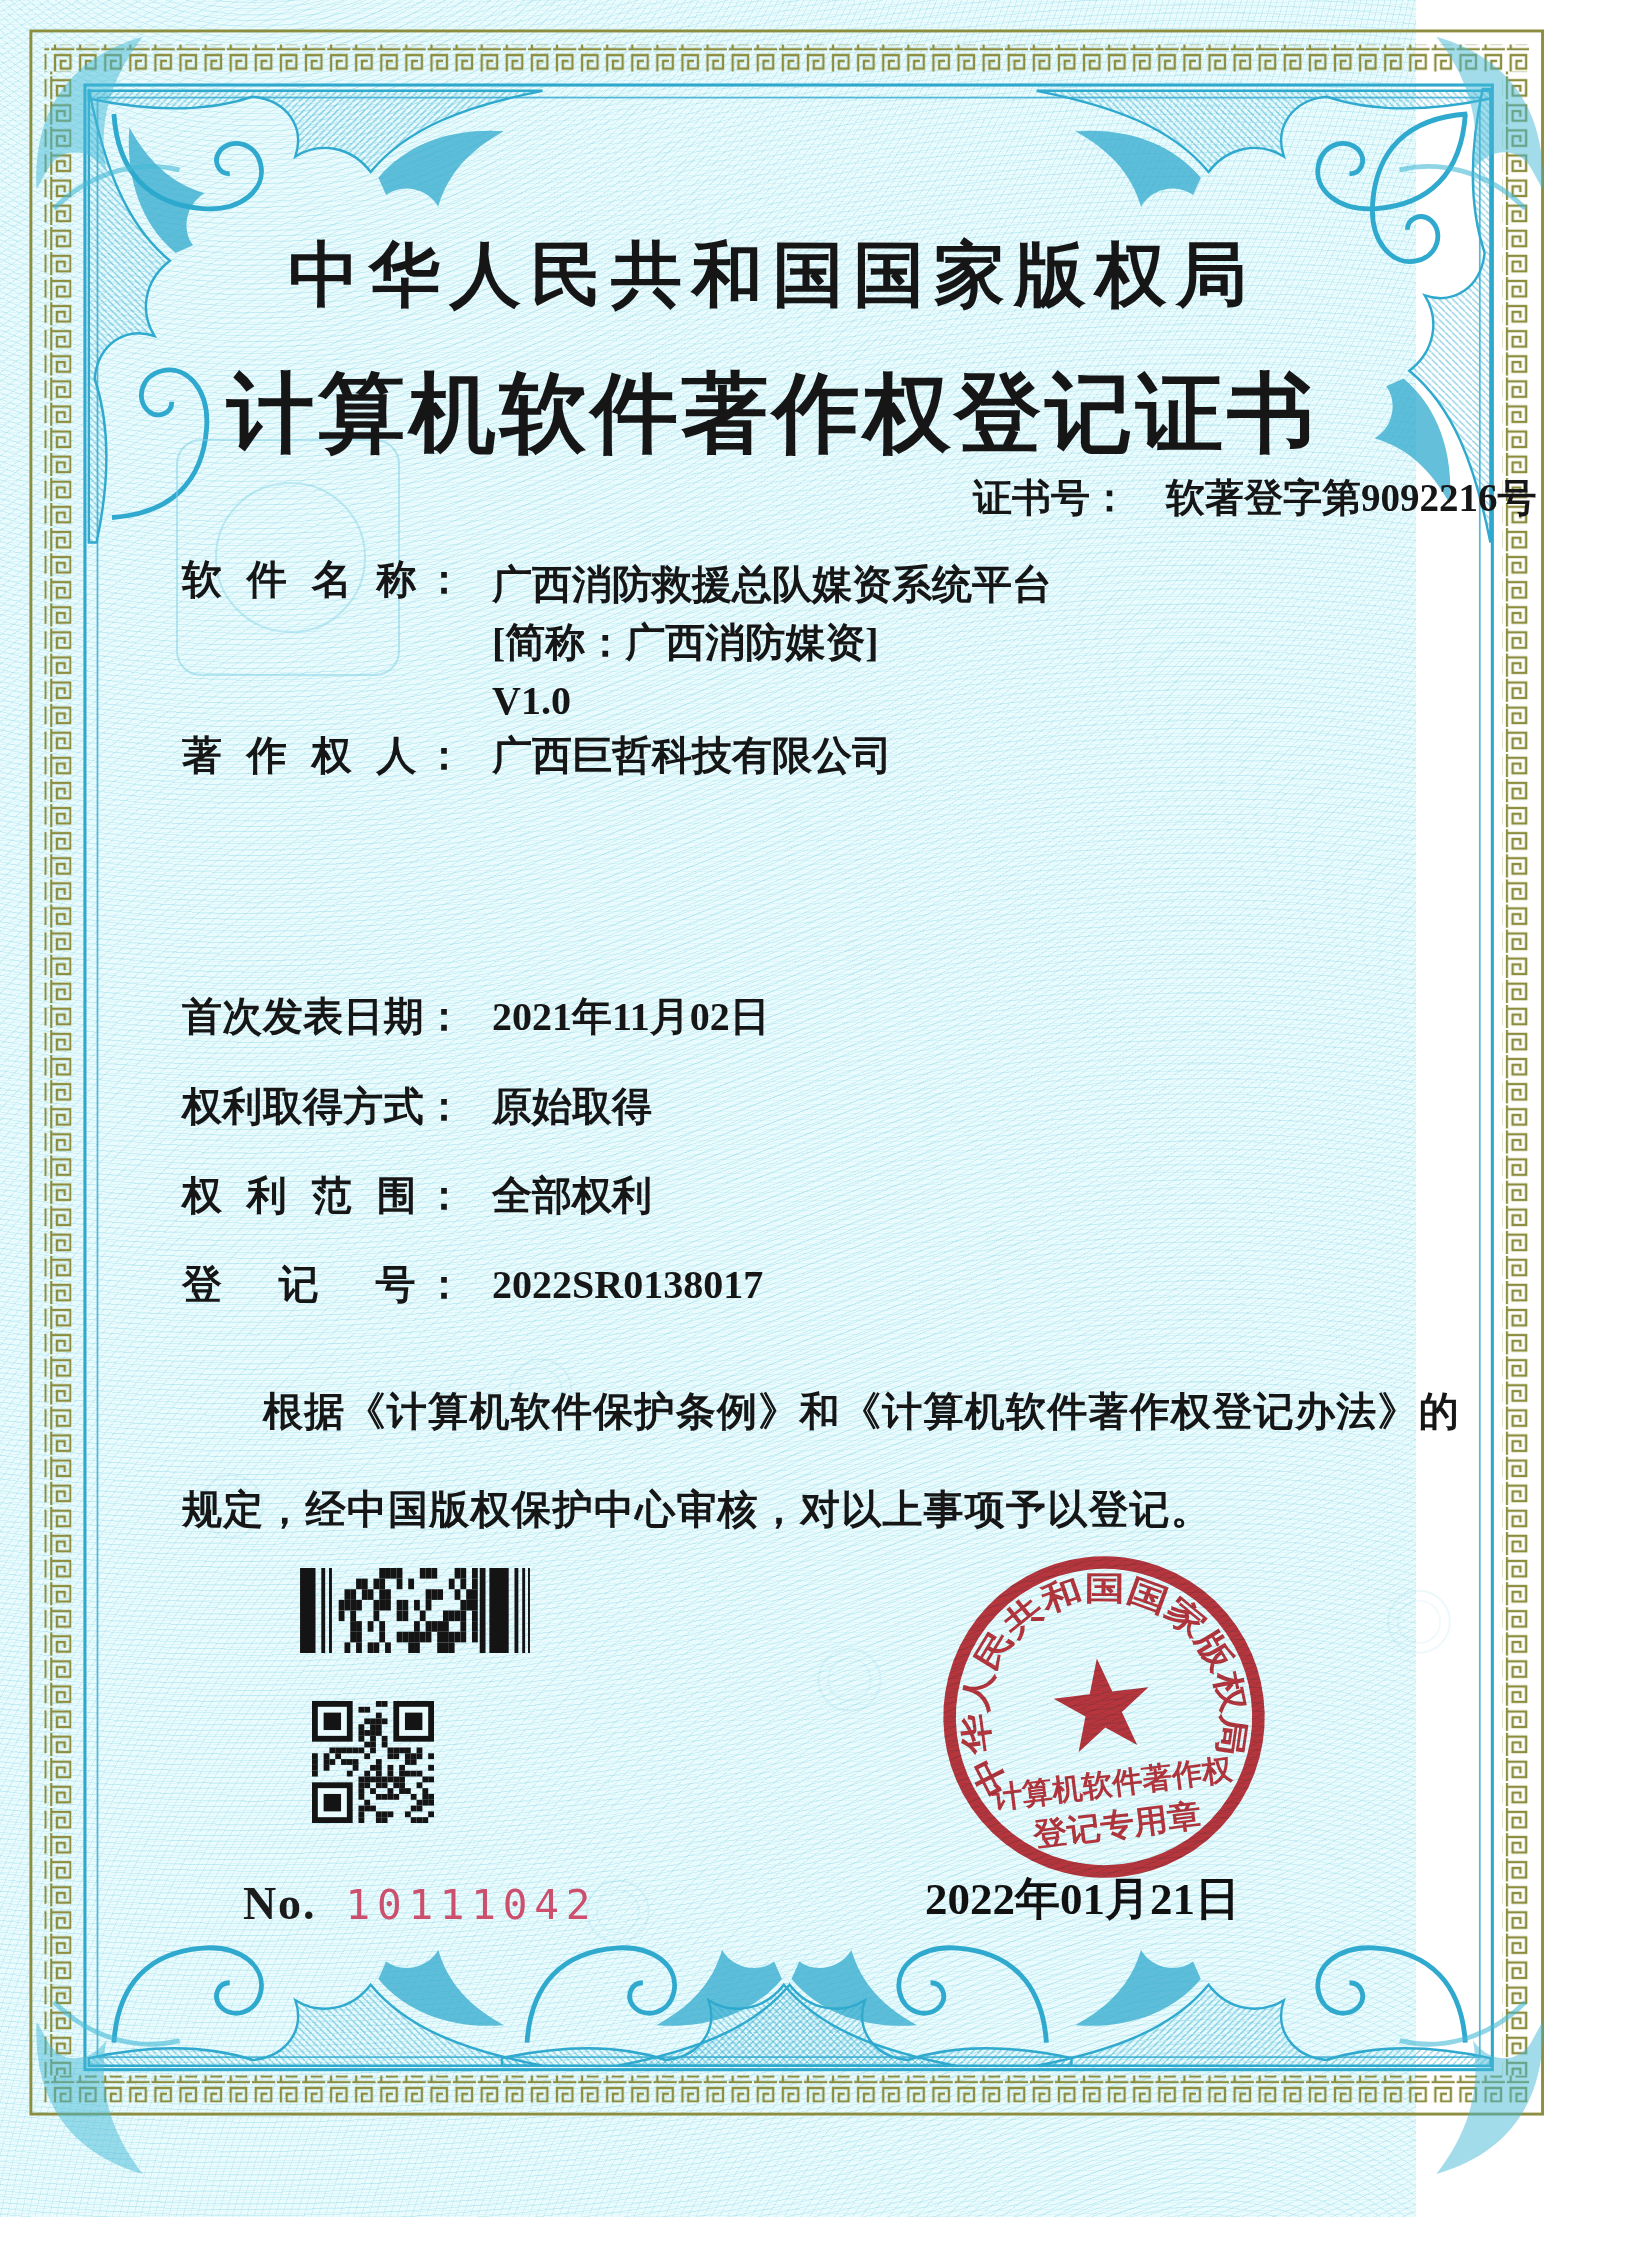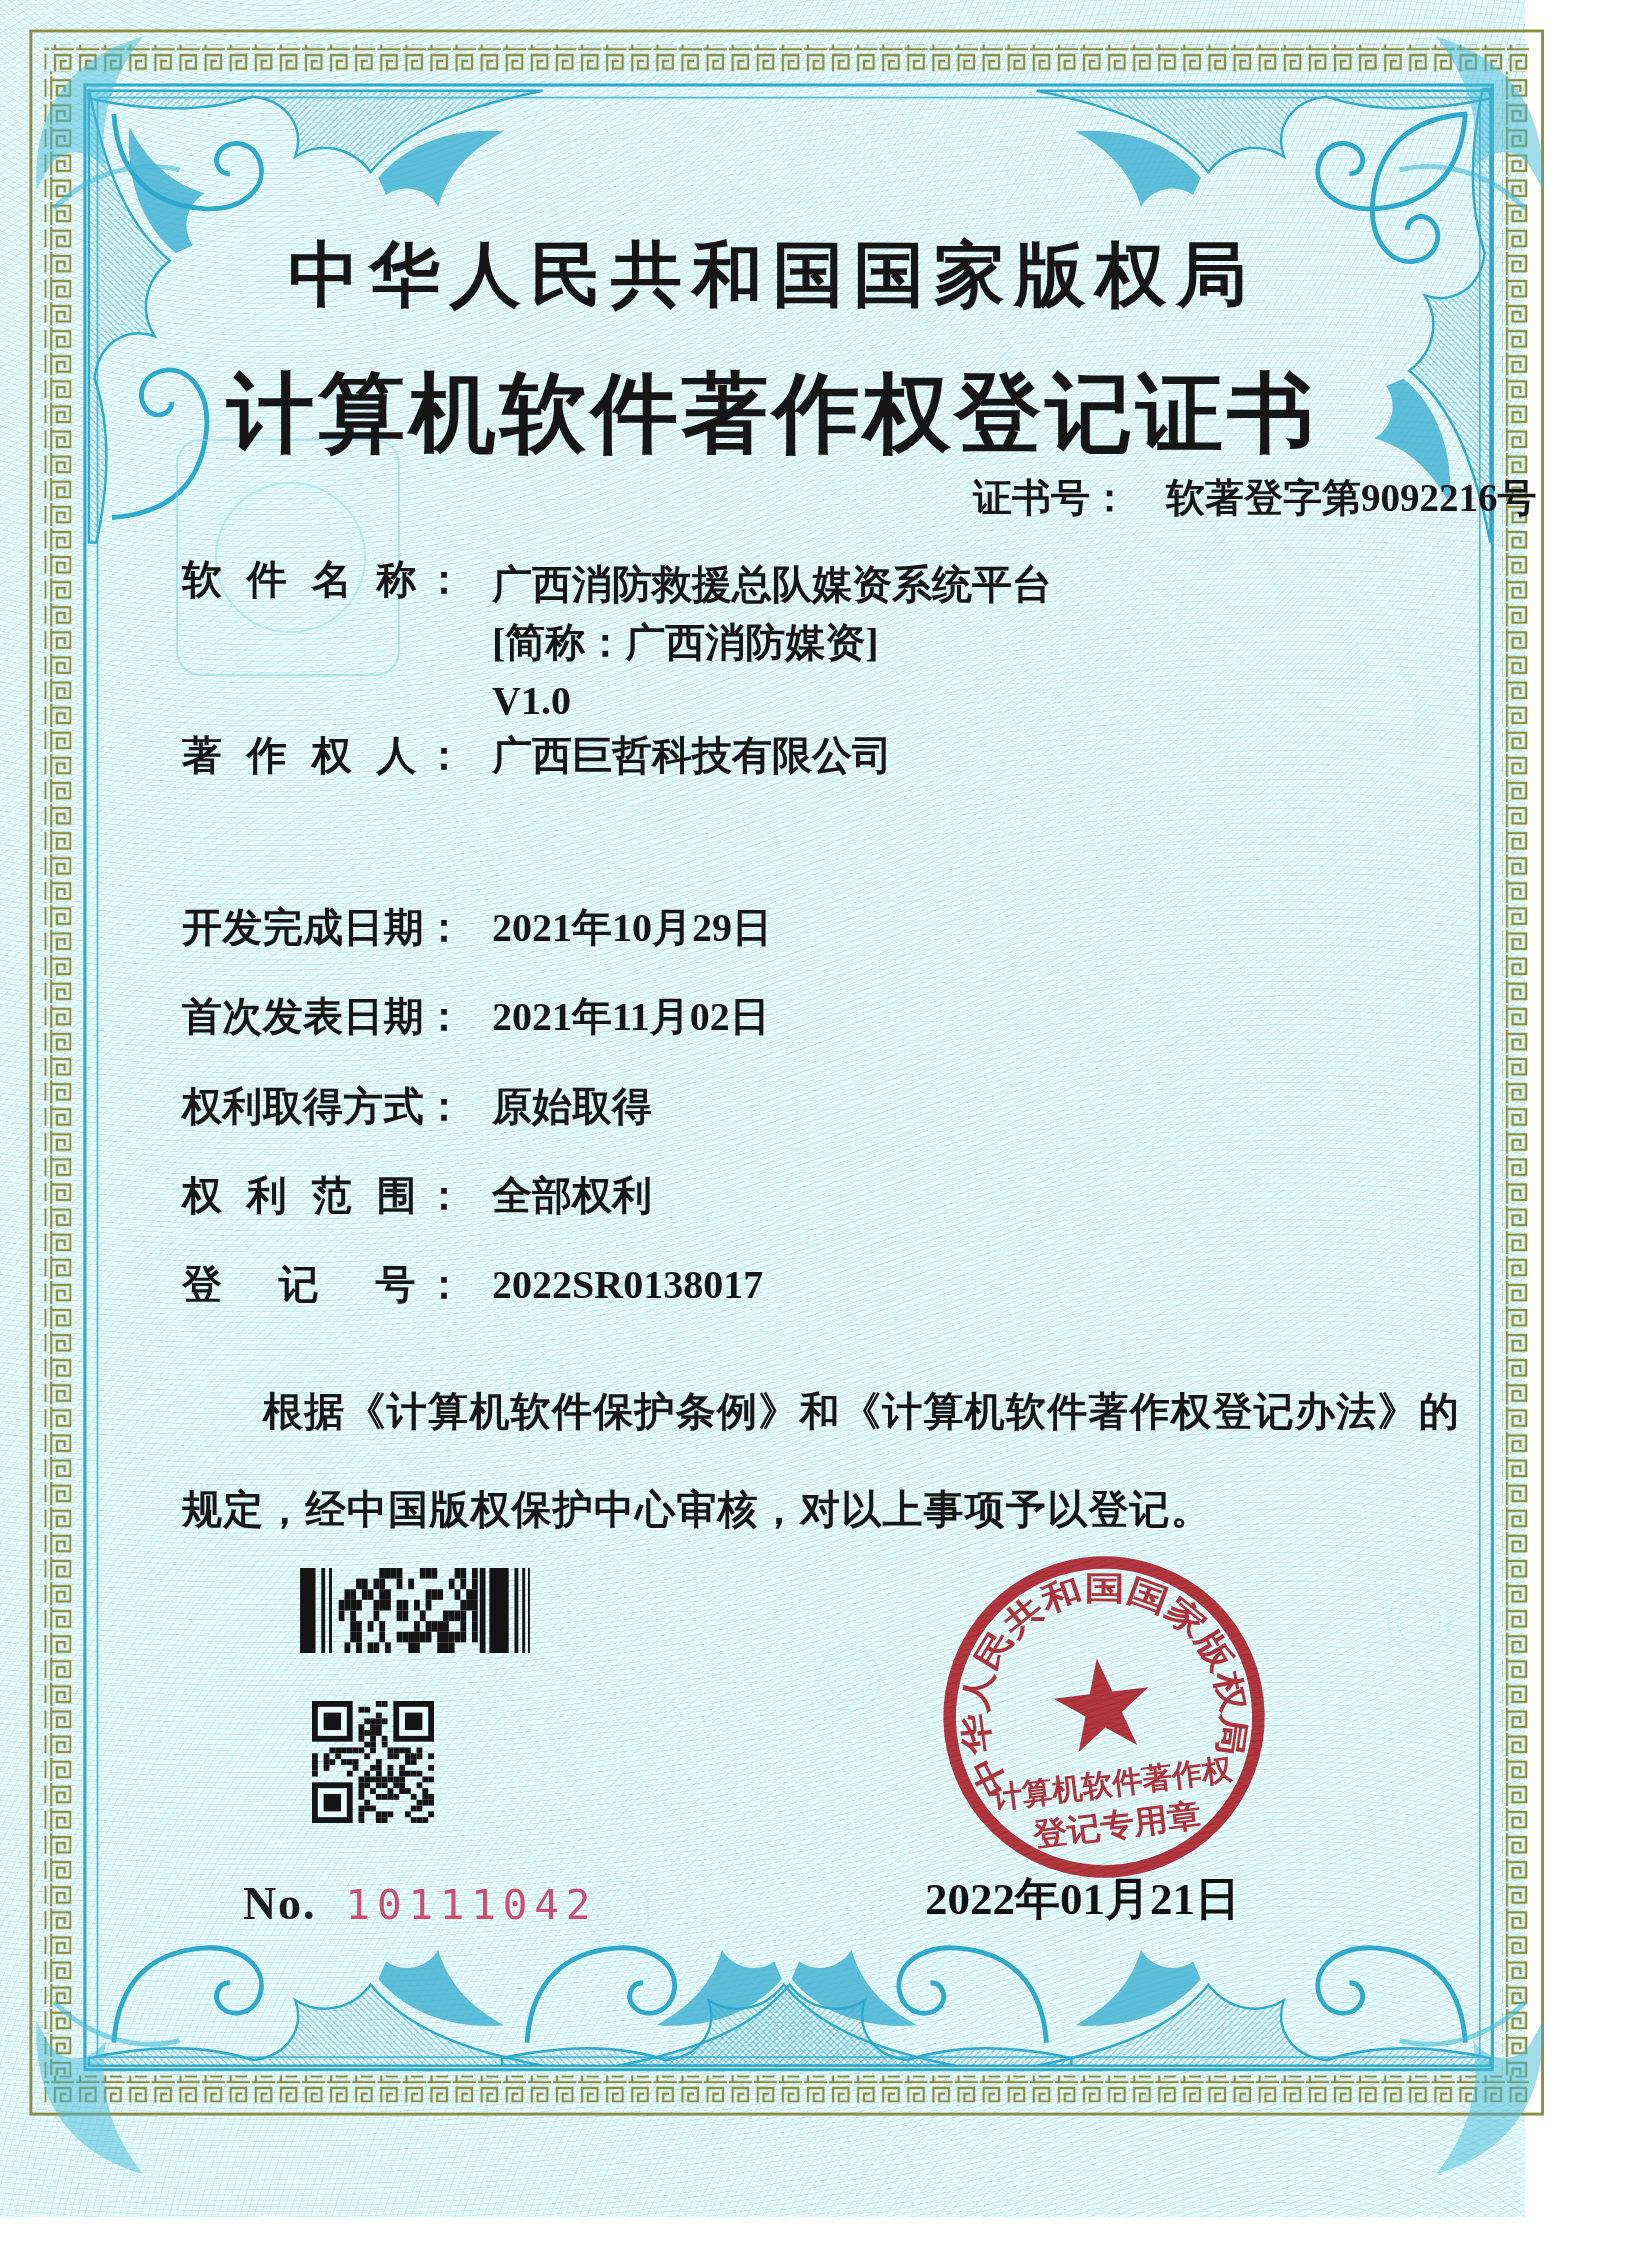--- a/index.html
+++ b/index.html
@@ -1,19 +1,19 @@
 <!DOCTYPE html>
 <html><head>
 <meta charset="utf-8">
 <style>
   *{margin:0;padding:0;box-sizing:border-box}
   body{background:#ffffff}
   #stage{position:relative;width:1641px;height:2257px;background:#ffffff;overflow:hidden;
          font-family:"Liberation Serif","DejaVu Serif",serif;color:#161616}
-  .sheet{position:absolute;left:0;top:0;width:1525px;height:2217px;
+  .sheet{position:absolute;left:0;top:0;width:1416px;height:2217px;
     background-color:#e9fbfd;
     background-image:
       repeating-radial-gradient(140% 90% at 18% -12%, rgba(60,180,210,.16) 0 1px, rgba(0,0,0,0) 1px 5.8px),
       repeating-radial-gradient(130% 95% at 85% 115%, rgba(60,180,210,.13) 0 1px, rgba(0,0,0,0) 1px 6.8px),
       repeating-linear-gradient(179deg, rgba(60,180,210,.08) 0 1px, rgba(0,0,0,0) 1px 4.8px);}
   .frame{position:absolute;left:0;top:0;pointer-events:none}
   .authority{position:absolute;left:29px;top:228px;width:1487px;text-align:center;
              font-size:71px;font-weight:700;letter-spacing:9.7px;white-space:nowrap}
   .cert-title{position:absolute;left:29px;top:355px;width:1487px;text-align:center;
              font-size:87px;font-weight:700;letter-spacing:3.9px;white-space:nowrap}
@@ -132,24 +132,20 @@
           <div class="ln">[简称：广西消防媒资]</div>
           <div class="ln">V1.0</div>
         </div>
       </div>
 
       <div class="row" style="top:732px">
         <div class="lab">著 作 权 人：</div>
         <div class="val">广西巨哲科技有限公司</div>
       </div>
 
-      <div class="row" style="top:904px">
-        <div class="lab">开发完成日期：</div>
-        <div class="val">2021年10月29日</div>
-      </div>
 
       <div class="row" style="top:993px">
         <div class="lab">首次发表日期：</div>
         <div class="val">2021年11月02日</div>
       </div>
 
       <div class="row" style="top:1083px">
         <div class="lab">权利取得方式：</div>
         <div class="val">原始取得</div>
       </div>

